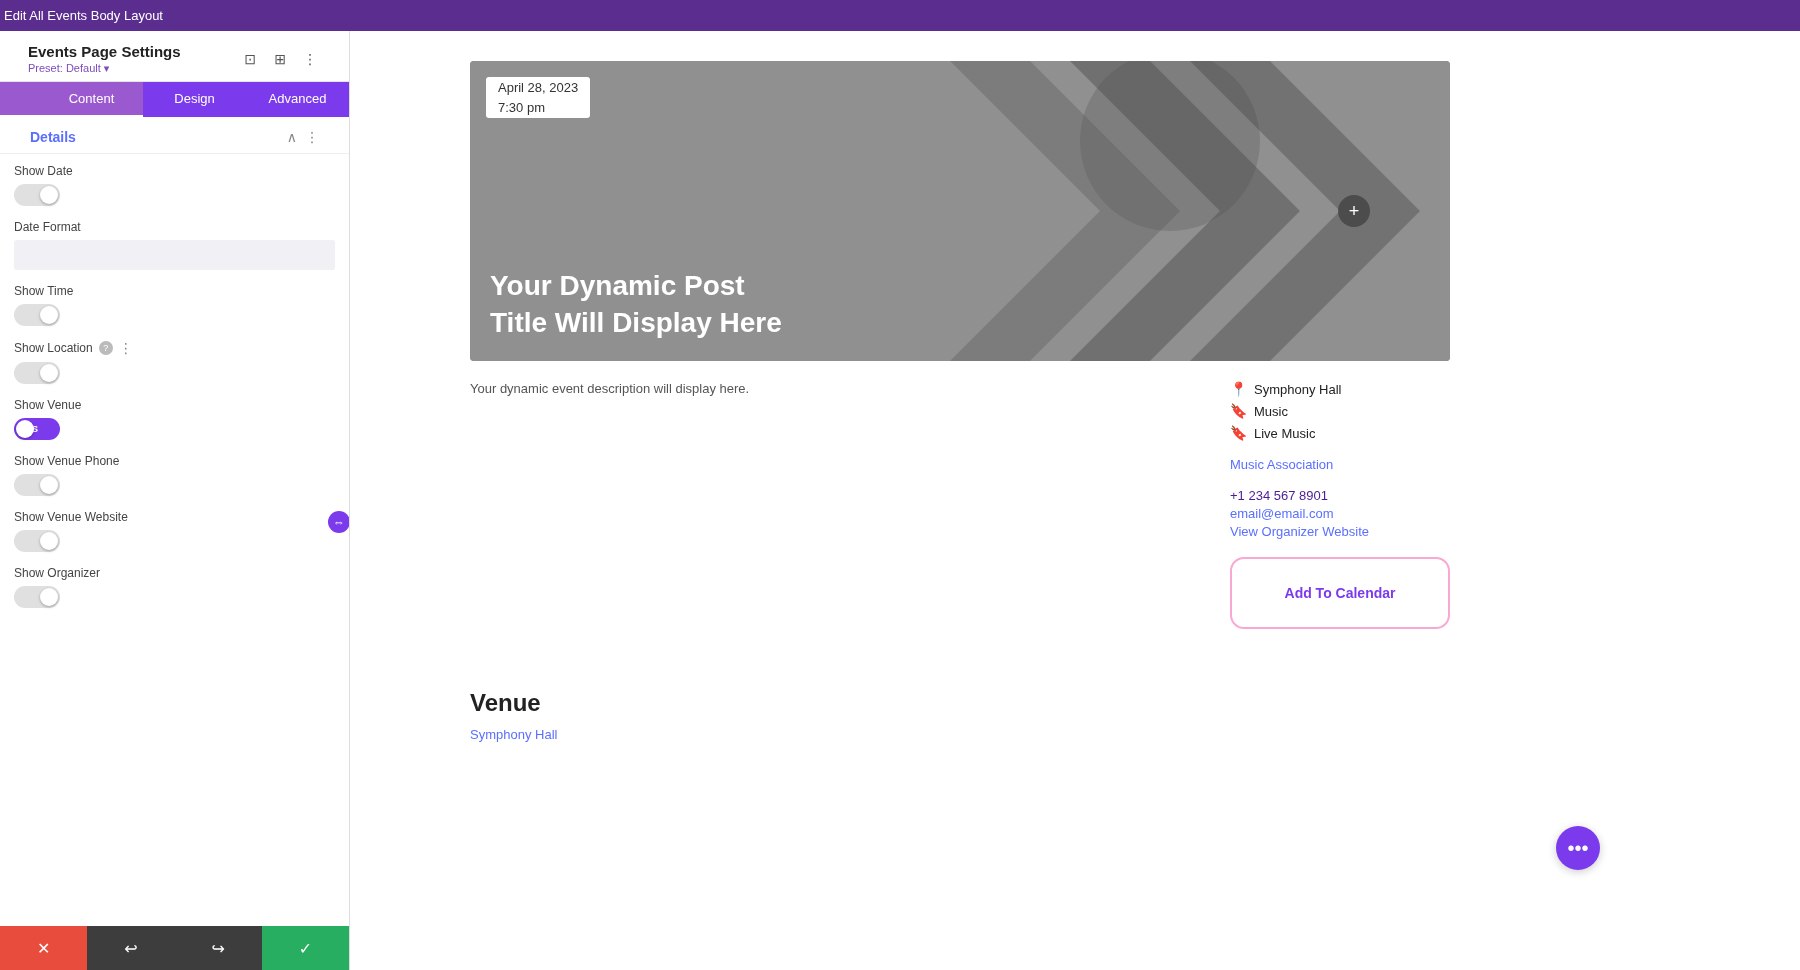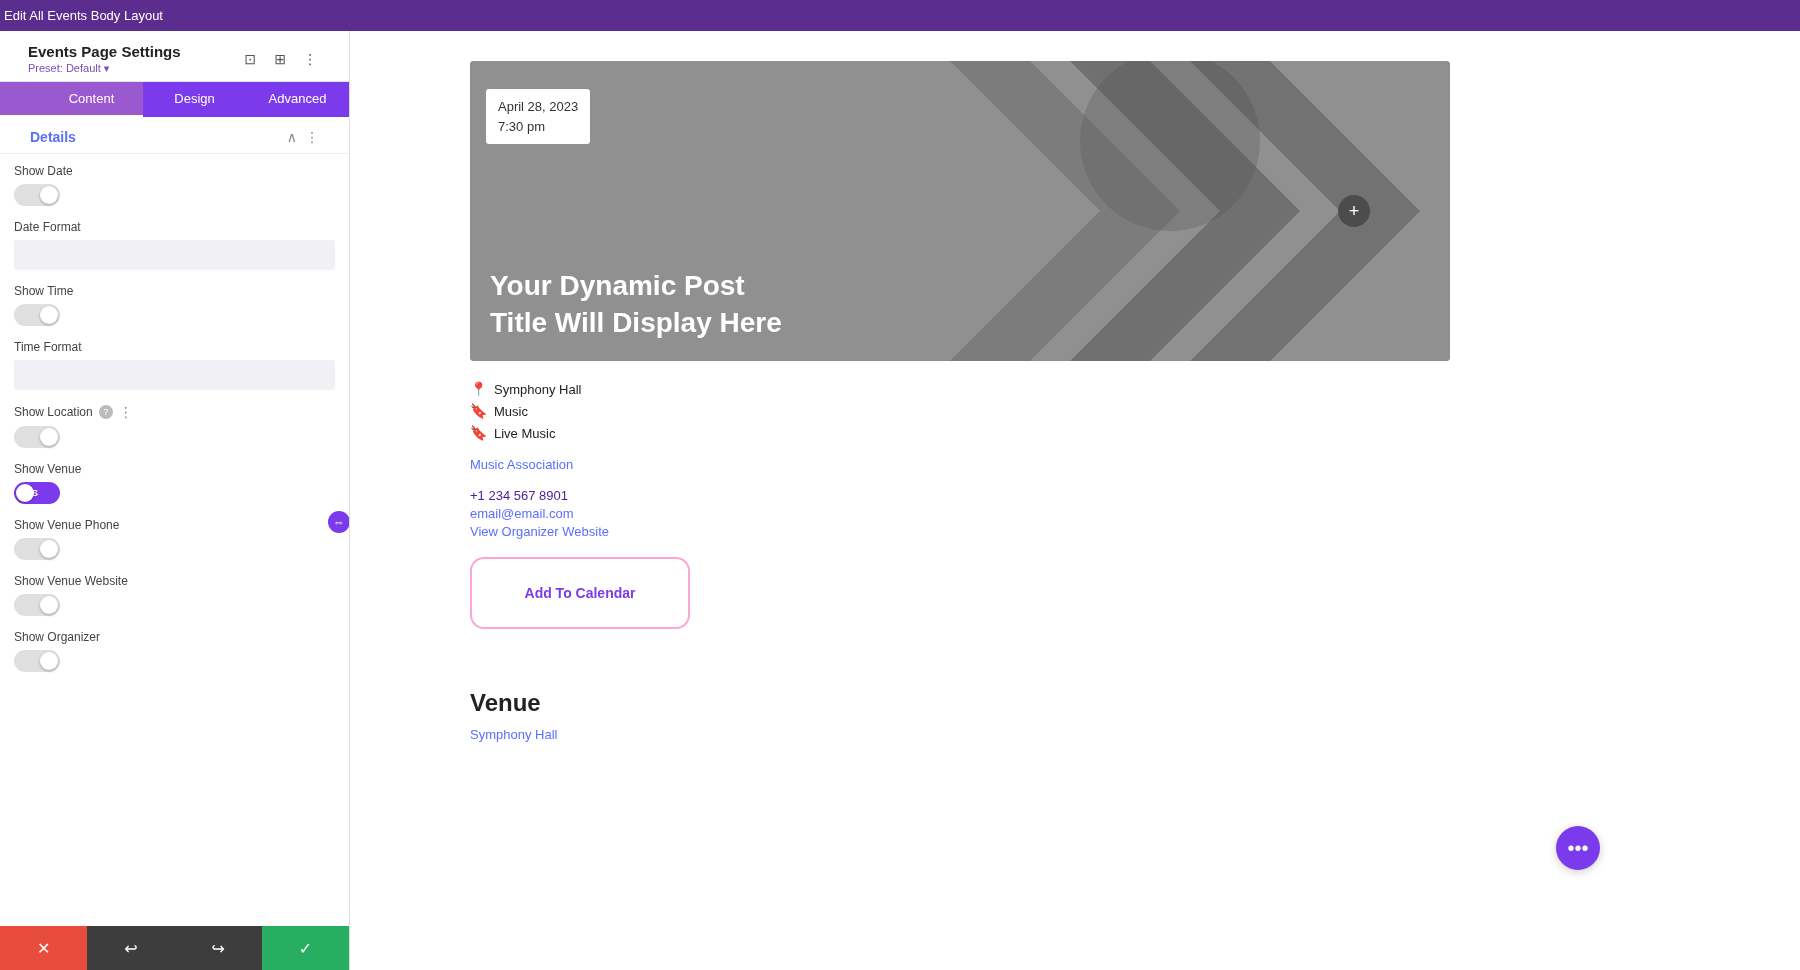--- a/index.html
+++ b/index.html
@@ -252,25 +252,25 @@
 
     
     .chevron-overlay {
       position: absolute;
       inset: 0;
     }
 
     
     .date-badge {
       position: absolute;
-      top: 28px;
+      top: 16px;
       left: 16px;
       background: #fff;
       border-radius: 3px;
-      padding: 8px 12px;
+      padding: 1px 12px;
       font-size: 13px;
       line-height: 1.5;
       color: #333;
       z-index: 2;
     }
 
     
     .post-title {
       position: absolute;
       bottom: 20px;
@@ -463,26 +463,20 @@
           <span>Show Time</span>
         </div>
         <div class="toggle-wrap">
           <div class="toggle">
             <span class="toggle-label">NO</span>
             <div class="toggle-knob"></div>
           </div>
         </div>
       </div>
 
-      <div class="setting-row">
-        <div class="setting-label">
-          <span>Time Format</span>
-        </div>
-        <input type="text" class="text-input" style="">
-      </div>
 
       <div class="setting-row">
         <div class="setting-label">
           <span>Show Location</span>
           <span class="help-icon">?</span>
           <span style="color:#888;font-size:14px;cursor:pointer;">⋮</span>
         </div>
         <div class="toggle-wrap">
           <div class="toggle">
             <span class="toggle-label">NO</span>
@@ -577,20 +571,23 @@
         <div>7:30 pm</div>
       </div>
 
       <div class="post-title">Your Dynamic Post Title Will Display Here</div>
 
       <div class="add-btn-circle">+</div>
     </div>
 
     <div style="display:flex; gap:30px; max-width:980px;">
 
+      <div style="flex:1;">
+        <p class="event-description">Your dynamic event description will display here.</p>
+      </div>
 
       <div style="width:220px; flex-shrink:0;">
 
         <div class="meta-item">
           <span class="meta-icon" style="color:#5b6fff;">📍</span>
           <span class="meta-text">Symphony Hall</span>
         </div>
 
         <div class="meta-item">
           <span class="meta-icon" style="color:#3a5bbf;">🔖</span>

